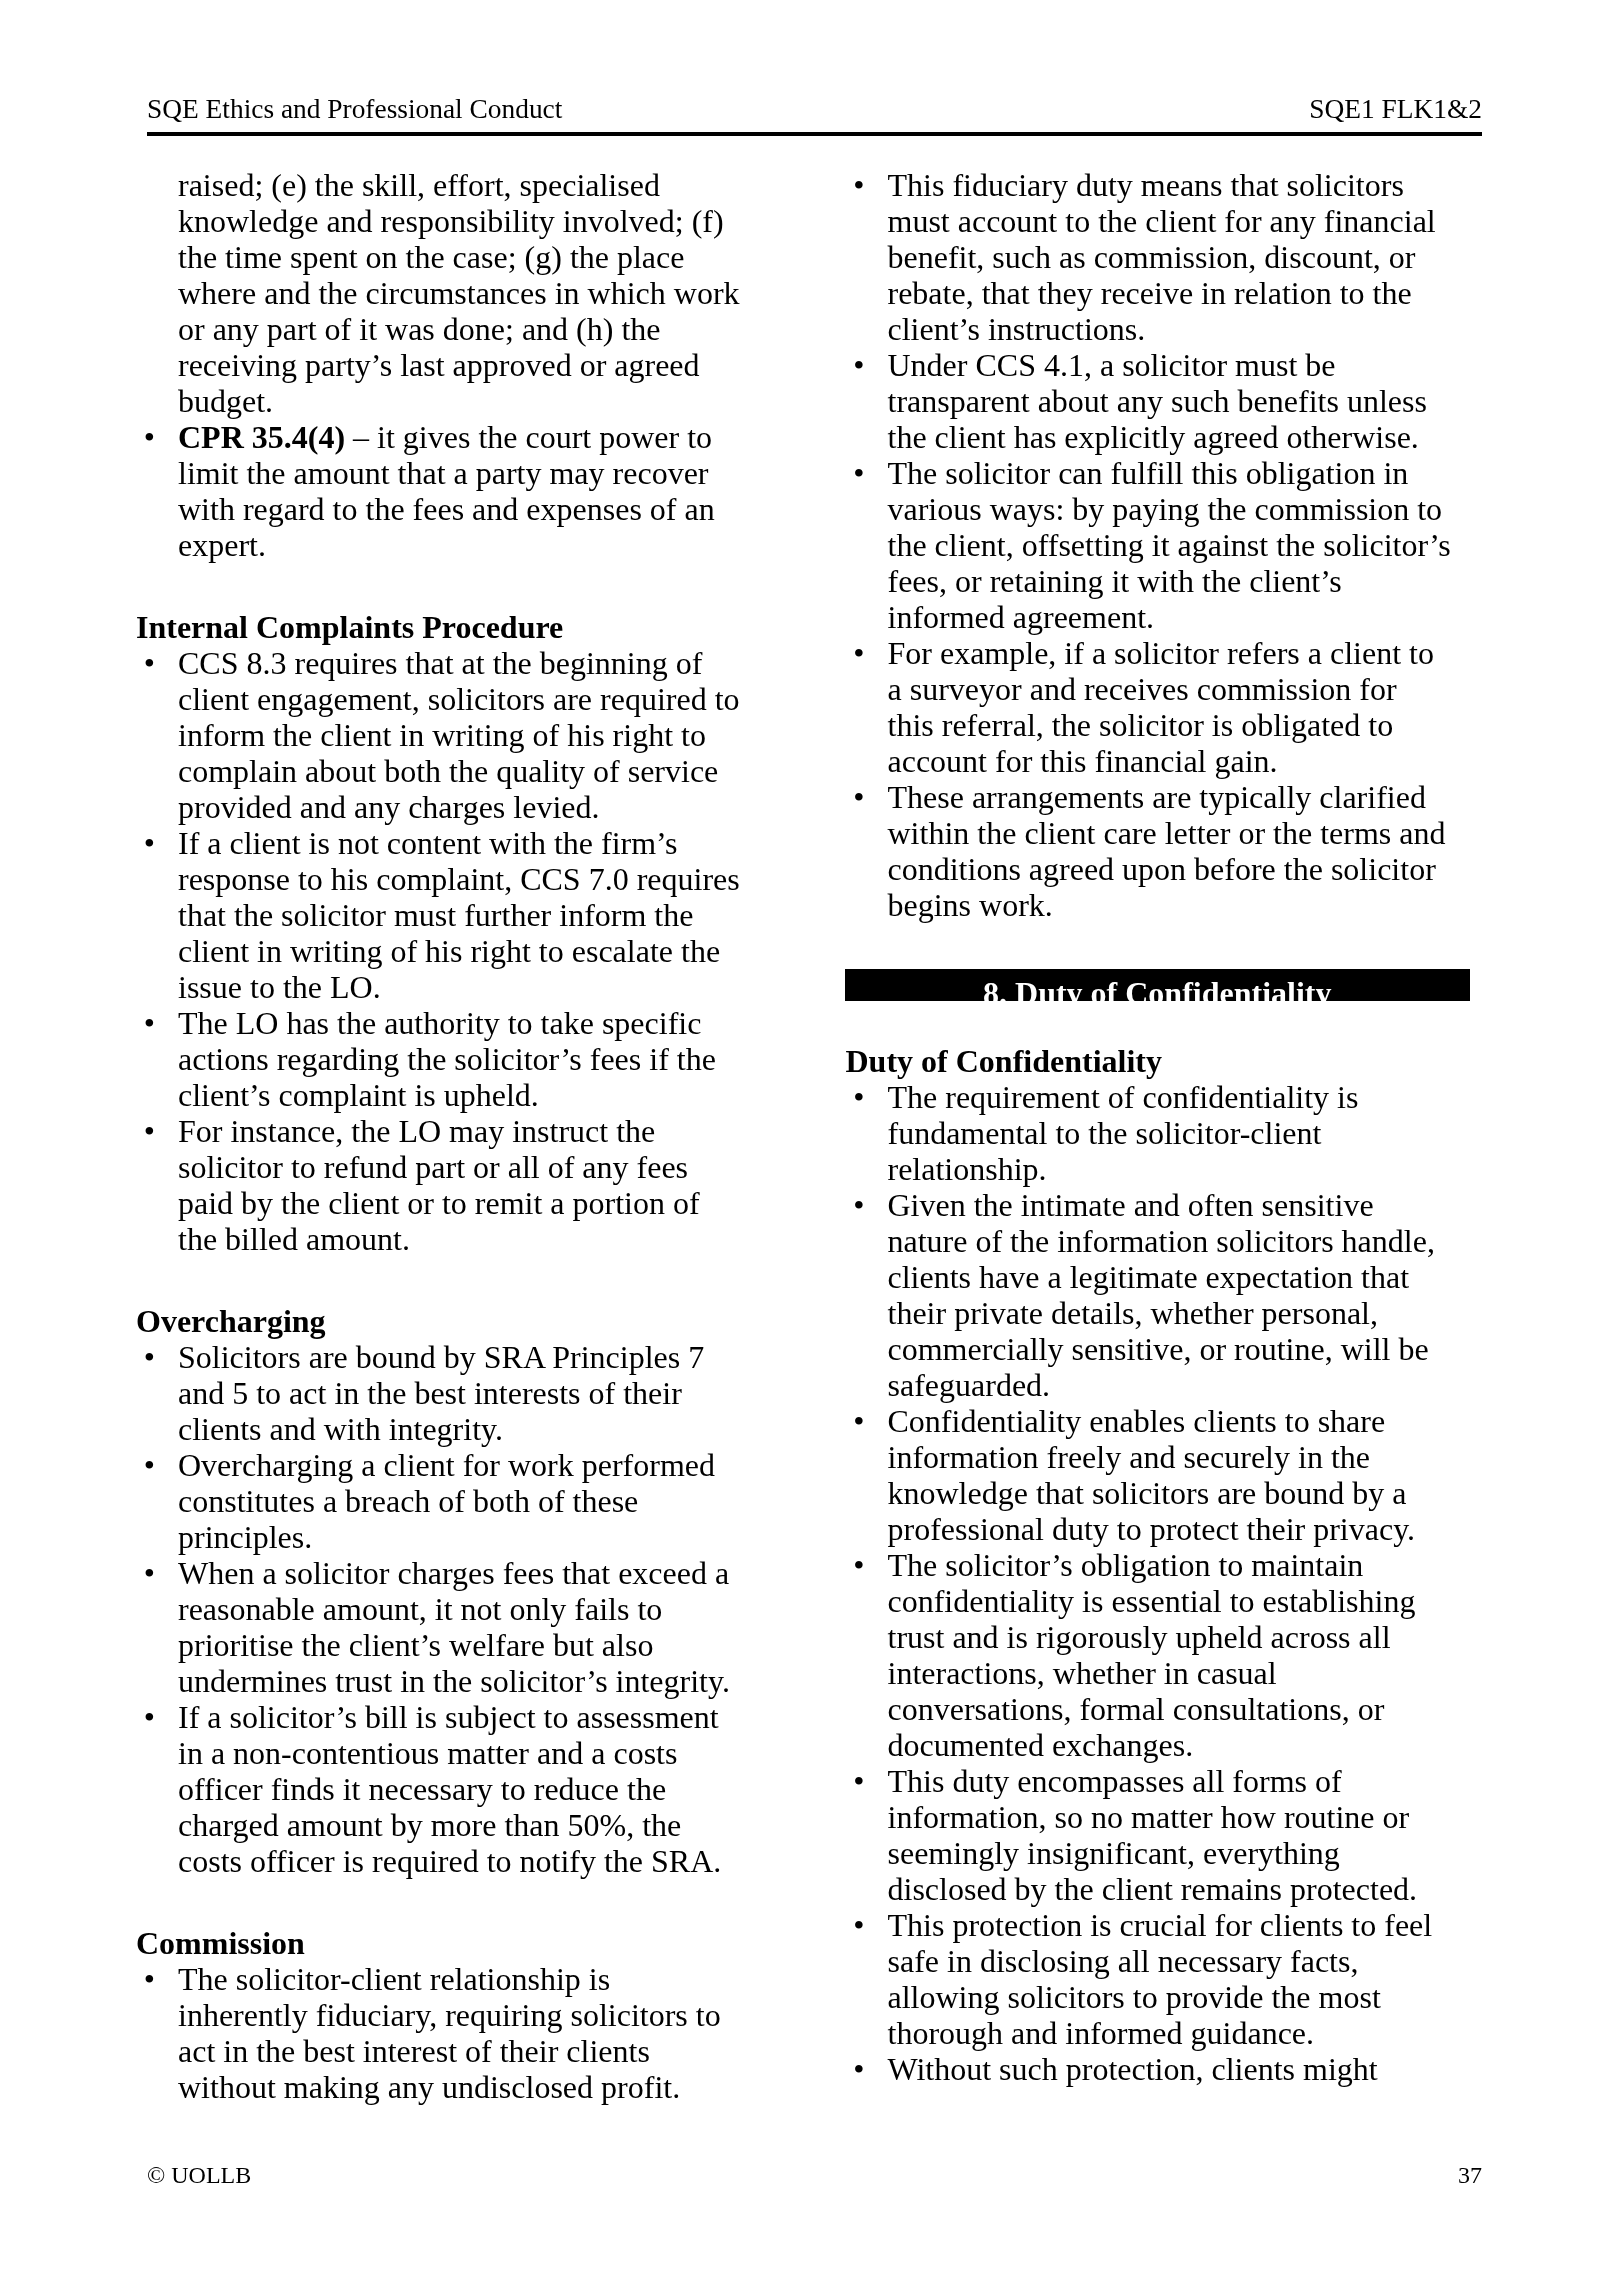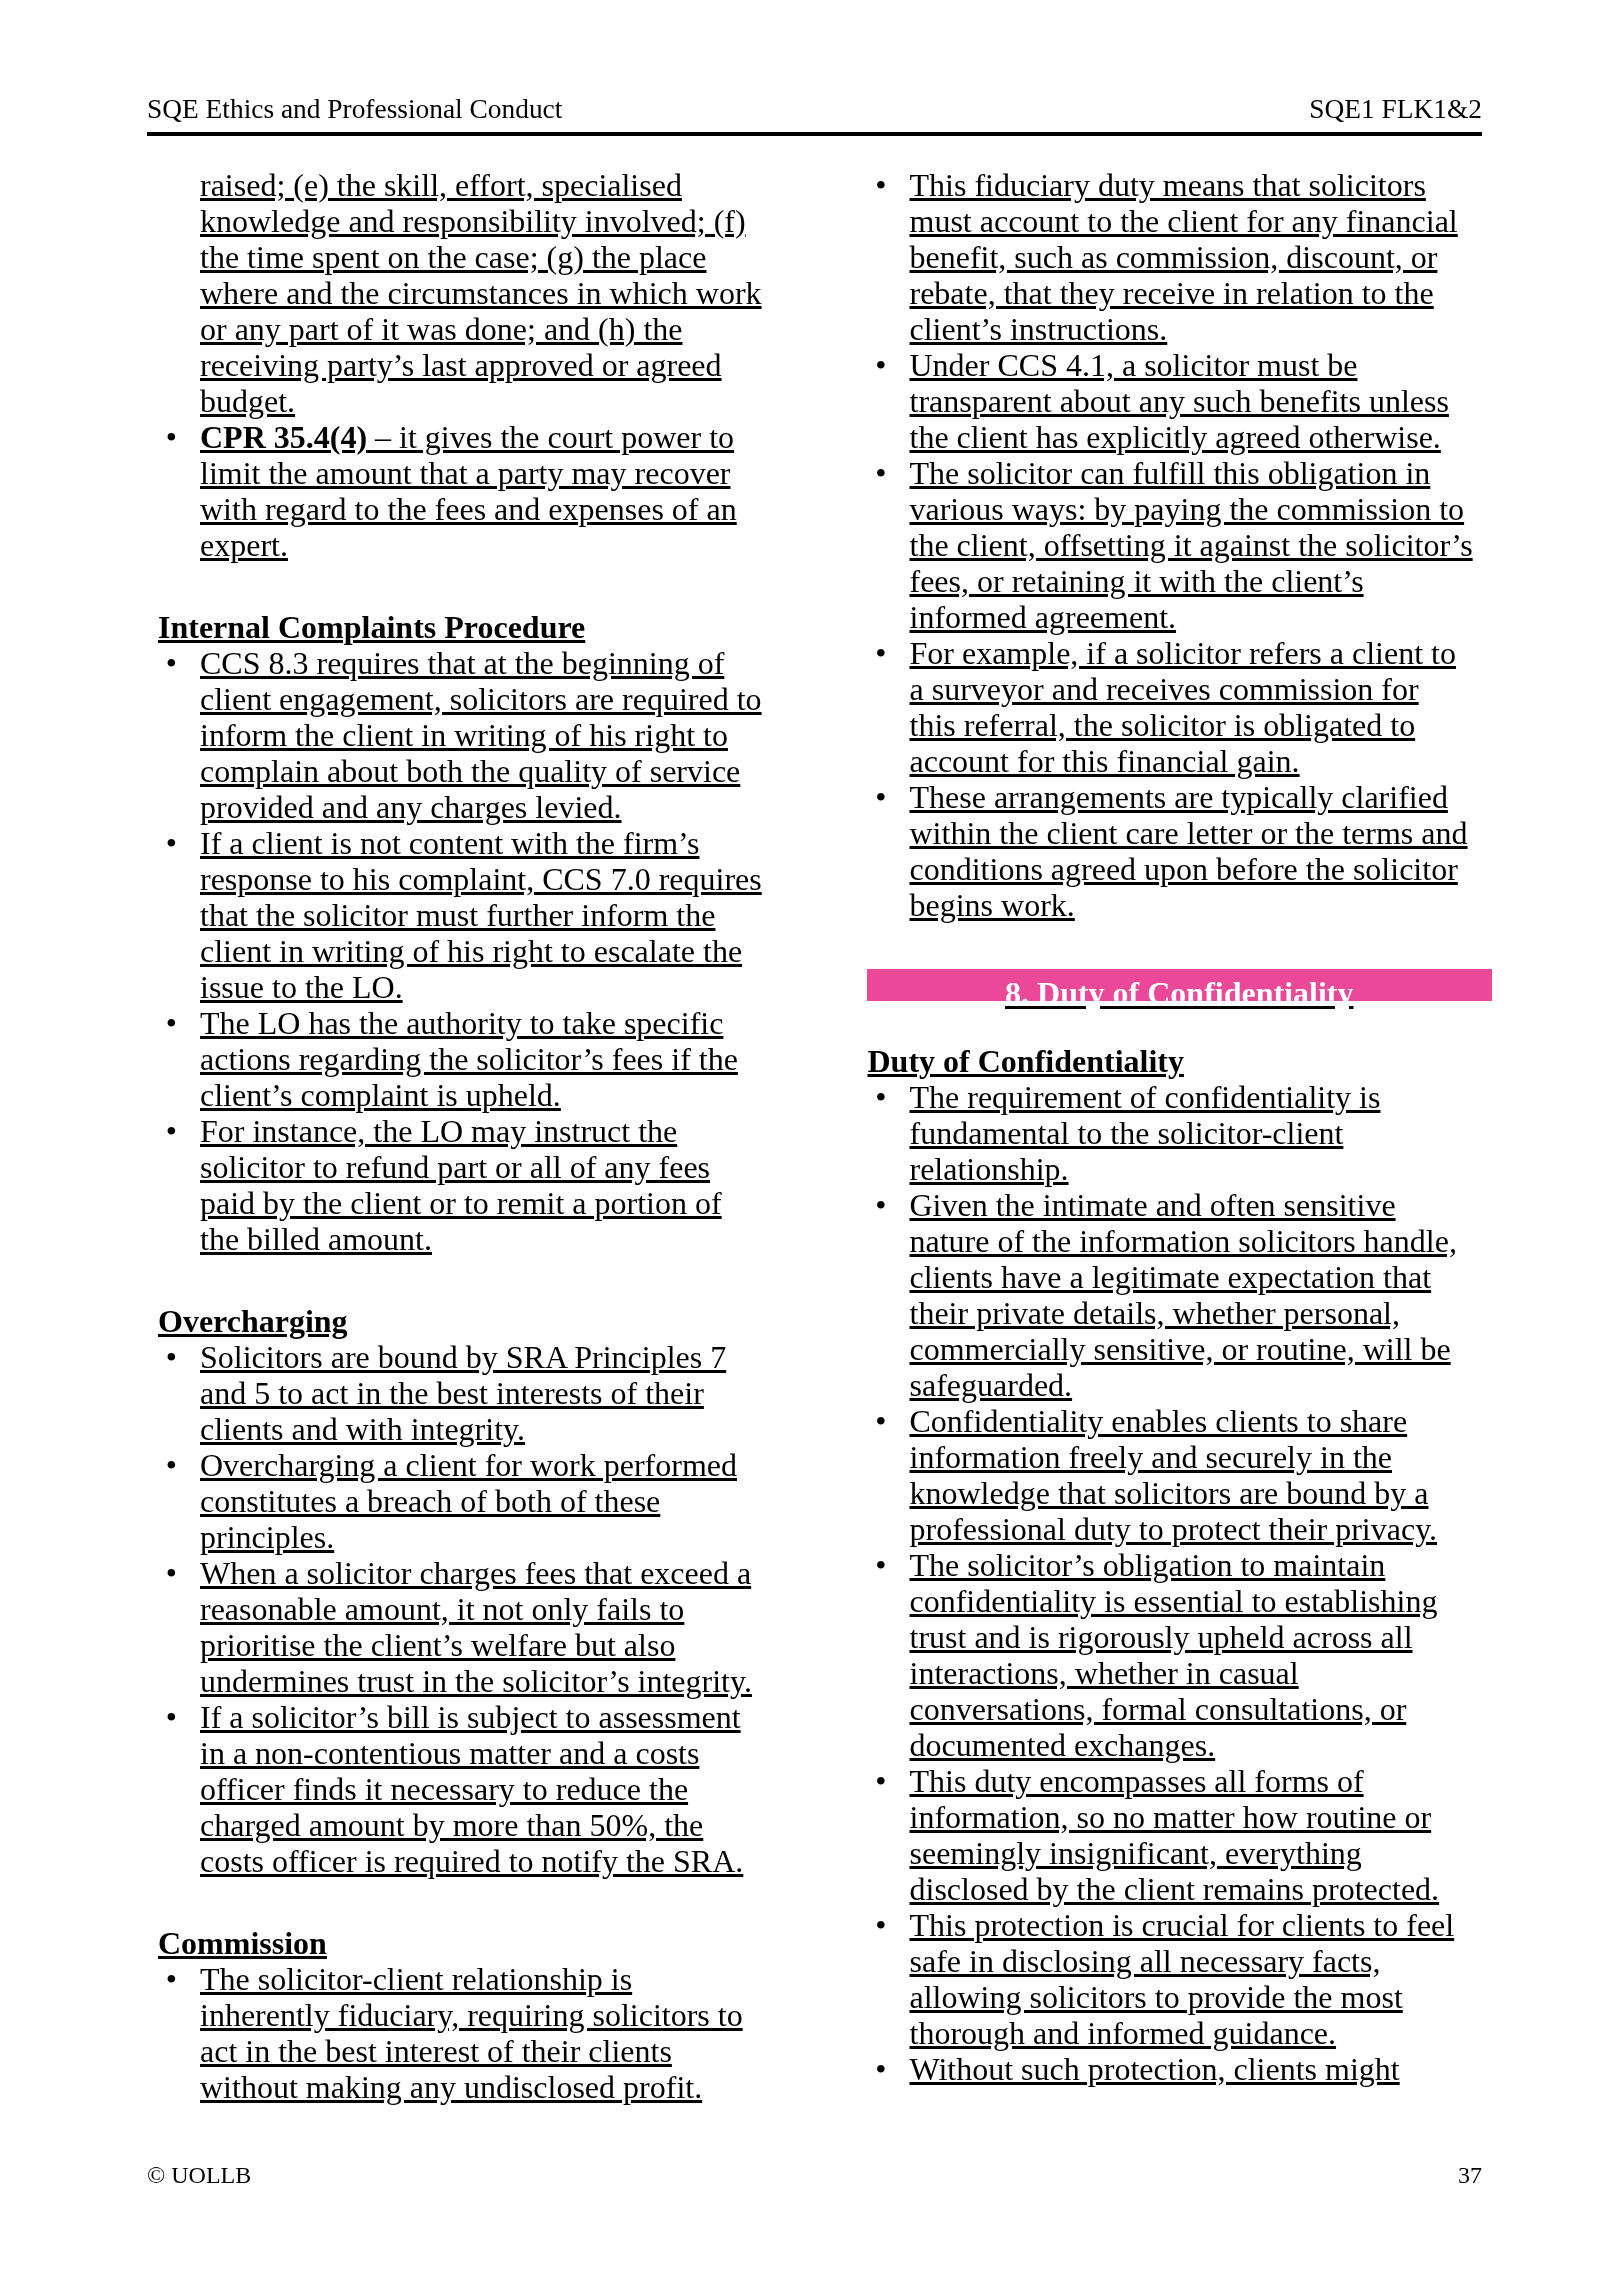--- a/index.html
+++ b/index.html
@@ -6,31 +6,31 @@
   .page {
     position:relative; width:1620px; height:2293px; background:#ffffff;
     font-family:"Liberation Serif", serif; color:#000; overflow:hidden;
   }
   .header {
     position:absolute; top:95px; left:147px; width:1335px;
     display:flex; justify-content:space-between;
     font-size:27.4px; line-height:29px;
   }
   .rule { position:absolute; top:132px; left:147px; width:1335px; height:3.9px; background:#000; }
-  .columns { position:absolute; top:167px; left:157px; width:1335px; display:flex; gap:84px;text-decoration:underline; }
+  .columns { position:absolute; top:167px; left:135px; width:1335px; display:flex; gap:84px; }
   .col { width:628px; font-size:32px; line-height:36px; }
   .lines { white-space:pre-line; }
   .cont { padding-left:43px; }
   .bullet { position:relative; padding-left:43px; }
   .bullet::before { content:"\2022"; position:absolute; left:8.8px; top:0; }
   .heading { font-size:32px; line-height:36px; font-weight:bold; margin:46px 0 0 1px; }
   .after-banner { margin-top:42px; }
   .banner {
     margin-top:46px; height:32px; line-height:49px;
-    background:#ec4899; color:#fff; font-weight:bold; font-size:32px; text-align:center;
+    background:#000000; color:#fff; font-weight:bold; font-size:32px; text-align:center;
   }
   .bold { font-weight:bold; }
   .footer {
     position:absolute; top:2159px; left:147px; width:1335px;
     display:flex; justify-content:space-between; font-size:24px; line-height:33px;
   }
 </style>
 </head>
 <body>
 

